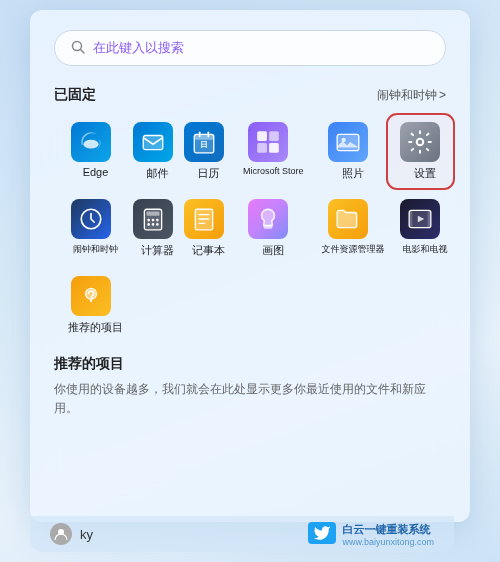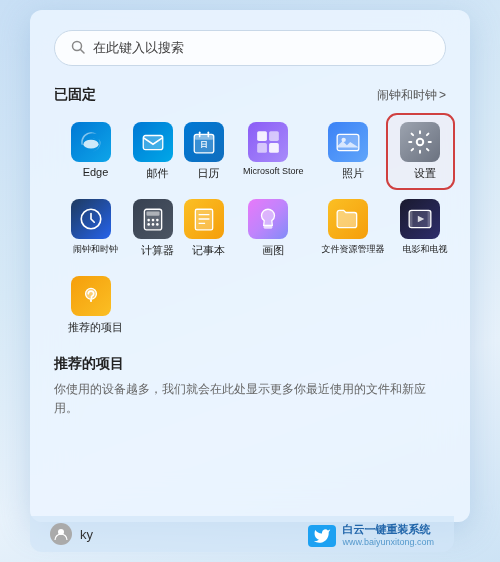--- a/index.html
+++ b/index.html
@@ -35,21 +35,21 @@
       padding: 8px 16px;
       margin-bottom: 20px;
       gap: 8px;
     }
     .search-icon-wrap {
       color: #888;
       font-size: 14px;
     }
     .search-input-text {
       font-size: 13px;
-      color: #404040;
+      color: #8b5cf6;
       flex: 1;
     }
 
     
     .section-header {
       display: flex;
       justify-content: space-between;
       align-items: center;
       margin-bottom: 12px;
     }
@@ -146,21 +146,21 @@
       border-radius: 50%;
       background: #aaa;
       display: flex;
       align-items: center;
       justify-content: center;
       font-size: 12px;
       color: white;
     }
     .watermark {
       display: flex;
-      align-items: flex-end;
+      align-items: flex-start;
       gap: 6px;
     }
     .watermark-bird {
       width: 28px;
       height: 22px;
       background: #1da1f2;
       border-radius: 4px;
       display: flex;
       align-items: center;
       justify-content: center;

